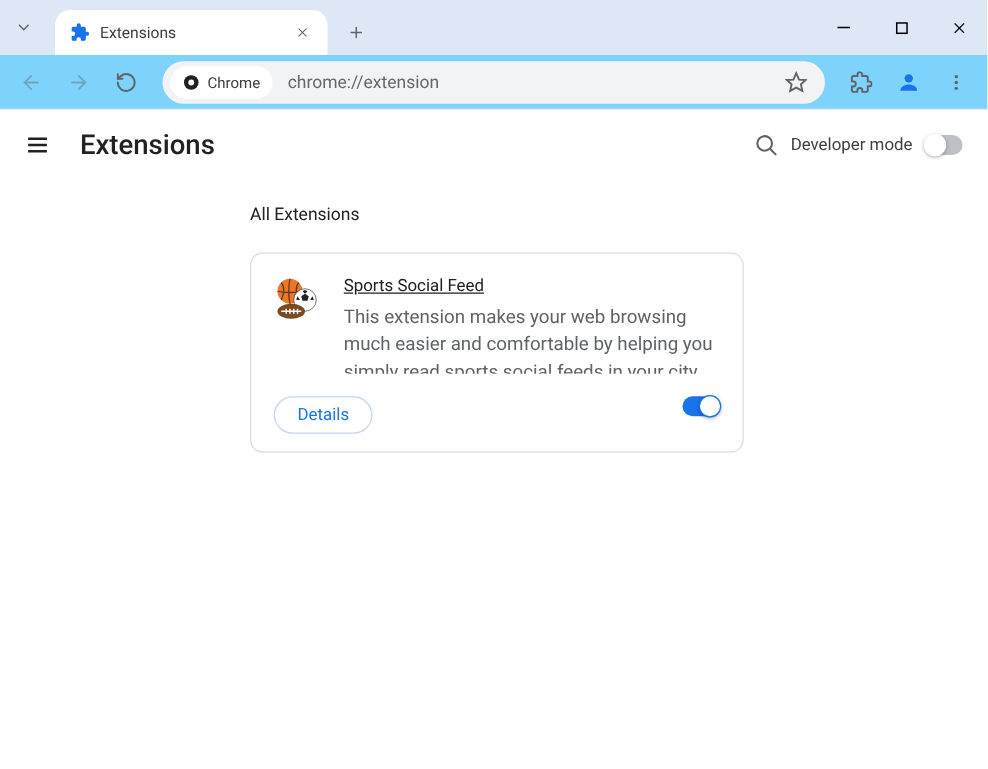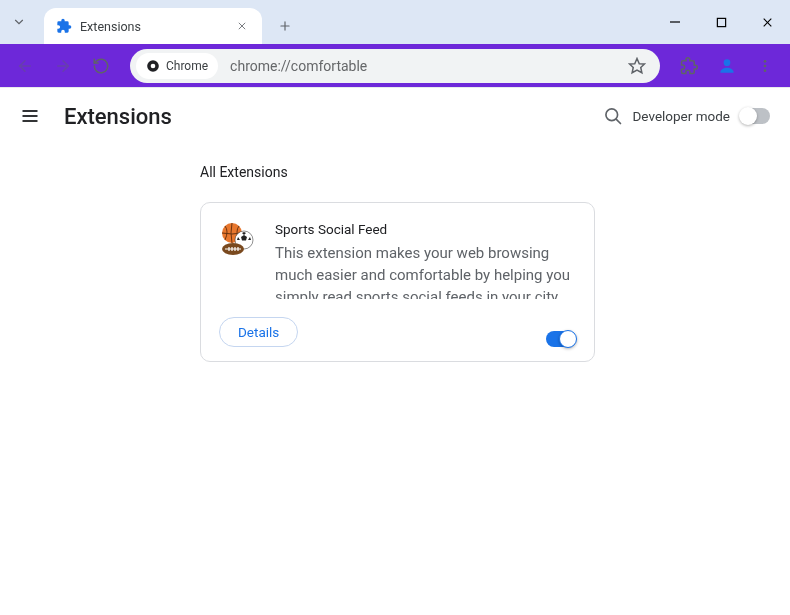--- a/index.html
+++ b/index.html
@@ -10,21 +10,21 @@
 .tab-strip { height: 44px; background: #dde7f5; display: flex; align-items: flex-end; position: relative; }
 .tab-chevron { width: 38px; height: 44px; display: flex; align-items: center; justify-content: center; cursor: pointer; }
 .tab { background: #fff; border-radius: 12px 12px 0 0; height: 36px; width: 218px; display: flex; align-items: center; padding: 0 12px; margin-left: 6px; position: relative; }
 .tab .favicon { width: 16px; height: 16px; margin-right: 8px; display: flex; align-items: center; justify-content: center; }
 .tab .title { flex: 1; font-size: 12.5px; color: #3c4043; white-space: nowrap; overflow: hidden; }
 .tab .close { width: 16px; height: 16px; display: flex; align-items: center; justify-content: center; cursor: pointer; }
 .newtab { width: 30px; height: 30px; display: flex; align-items: center; justify-content: center; cursor: pointer; margin-left: 8px; margin-bottom: 3px; }
 .window-controls { position: absolute; right: 0; top: 0; display: flex; height: 44px; }
 .win-btn { width: 46px; height: 44px; display: flex; align-items: center; justify-content: center; cursor: pointer; }
 
-.toolbar { height: 44px; background: #6d28d9; border-bottom: 1px solid #e8eaed; display: flex; align-items: center; padding: 0 8px; gap: 4px; }
+.toolbar { height: 44px; background: #7dd3fc; border-bottom: 1px solid #e8eaed; display: flex; align-items: center; padding: 0 8px; gap: 4px; }
 .nav-btn { width: 34px; height: 34px; border-radius: 50%; display: flex; align-items: center; justify-content: center; cursor: pointer; }
 .nav-btn.disabled { opacity: 0.4; cursor: default; }
 .omnibox { flex: 1; height: 34px; background: #f1f3f4; border-radius: 18px; display: flex; align-items: center; padding: 0 6px 0 6px; margin: 0 8px; }
 .omnibox .chip { background: #fff; border-radius: 13px; height: 26px; display: flex; align-items: center; padding: 0 10px; gap: 6px; font-size: 12px; color: #3c4043; }
 .omnibox .url { font-size: 14px; color: #656769; margin-left: 12px; }
 .omnibox .star { margin-left: auto; margin-right: 8px; }
 .toolbar-icon { width: 34px; height: 34px; display: flex; align-items: center; justify-content: center; cursor: pointer; }
 
 
 .page { height: calc(615px - 88px); overflow: auto; position: relative; }
@@ -36,23 +36,23 @@
 .dev-toggle { width: 30px; height: 16px; background: #bdc1c6; border-radius: 8px; position: relative; cursor: pointer; }
 .dev-toggle::after { content: ''; position: absolute; width: 18px; height: 18px; background: #fff; border-radius: 50%; left: -1px; top: -1px; box-shadow: 0 1px 3px rgba(0,0,0,0.3); }
 
 .content { padding: 20px 0 0 200px; }
 .section-title { font-size: 14px; color: #202124; margin-bottom: 22px; }
 
 .ext-card { width: 395px; border: 1px solid #dadce0; border-radius: 10px; padding: 18px 18px 14px 18px; background: #fff; }
 .ext-top { display: flex; gap: 20px; }
 .ext-icon { width: 36px; height: 36px; flex-shrink: 0; position: relative; }
 .ext-body { flex: 1; }
-.ext-name { font-size: 13.5px; color: #202124; margin-bottom: 6px; }
+.ext-name { font-size: 13.5px; color: #202124; margin-bottom: 6px; text-decoration: underline; }
 .ext-desc { font-size: 15px; color: #5f6368; line-height: 1.45; height: 56px; overflow: hidden; }
-.ext-bottom { display: flex; align-items: flex-end; gap: 10px; margin-top: 18px; }
+.ext-bottom { display: flex; align-items: flex-start; gap: 10px; margin-top: 18px; }
 .pill-btn { height: 30px; border: 1px solid #c5d6f0; border-radius: 16px; padding: 0 18px; background: #fff; color: #1a73e8; font-size: 13.5px; cursor: pointer; display: flex; align-items: center; }
 .ext-toggle { margin-left: auto; width: 30px; height: 16px; background: #1a73e8; border-radius: 8px; position: relative; cursor: pointer; }
 .ext-toggle::after { content: ''; position: absolute; width: 18px; height: 18px; background: #fff; border-radius: 50%; right: -1px; top: -1px; box-shadow: 0 1px 3px rgba(0,0,0,0.3); border: 1px solid #1a73e8; box-sizing: border-box; }
 
 svg { display: block; }
 .icon-svg { stroke: #5f6368; fill: none; stroke-width: 2; stroke-linecap: round; }
 </style>
 </head>
 <body>
 
@@ -123,21 +123,21 @@
         </svg>
     </div>
     <div class="omnibox">
       <div class="chip">
         <svg width="14" height="14" viewBox="0 0 24 24">
             <circle cx="12" cy="12" r="10" fill="#202124"></circle>
             <circle cx="12" cy="12" r="4" fill="#fff"></circle>
           </svg>
         <span>Chrome</span>
       </div>
-      <span class="url">chrome://comfortable</span>
+      <span class="url">chrome://extension</span>
       <span class="star">
         <svg width="18" height="18" viewBox="0 0 24 24" class="icon-svg">
             <polygon points="12 2 15 9 22 9.3 17 14 18.5 21 12 17.5 5.5 21 7 14 2 9.3 9 9"></polygon>
           </svg>
       </span>
     </div>
     <div class="toolbar-icon">
       <svg width="18" height="18" viewBox="0 0 24 24" class="icon-svg">
           <path d="M20.5 11H19V7a2 2 0 0 0-2-2h-4V3.5a2.5 2.5 0 1 0-5 0V5H4a2 2 0 0 0-2 2v3.8h1.5a2.7 2.7 0 0 1 0 5.4H2V20a2 2 0 0 0 2 2h3.8v-1.5a2.7 2.7 0 0 1 5.4 0V22H17a2 2 0 0 0 2-2v-4h1.5a2.5 2.5 0 1 0 0-5z"></path>
         </svg>

